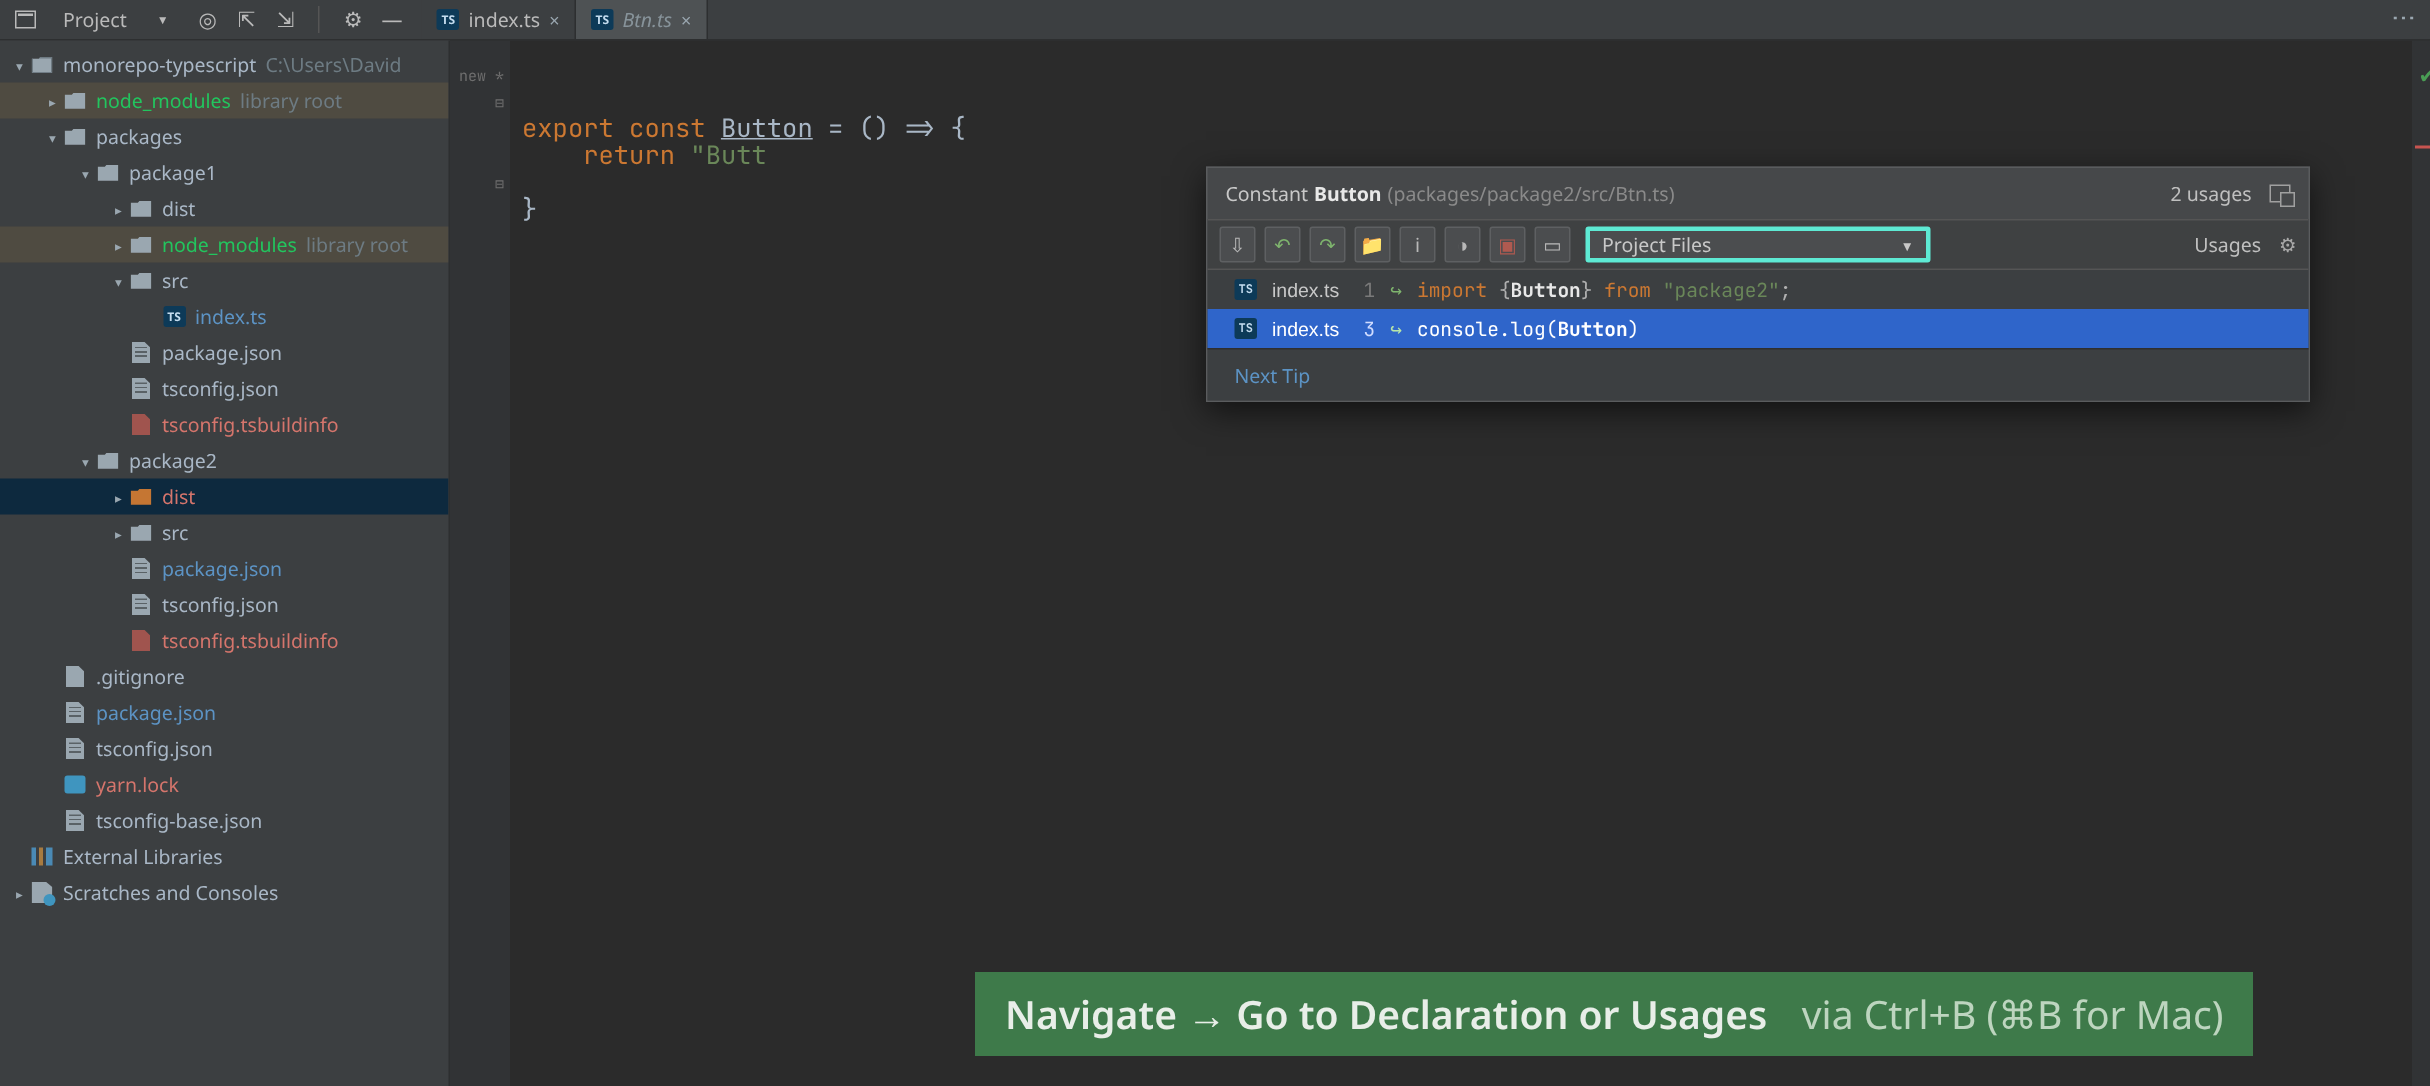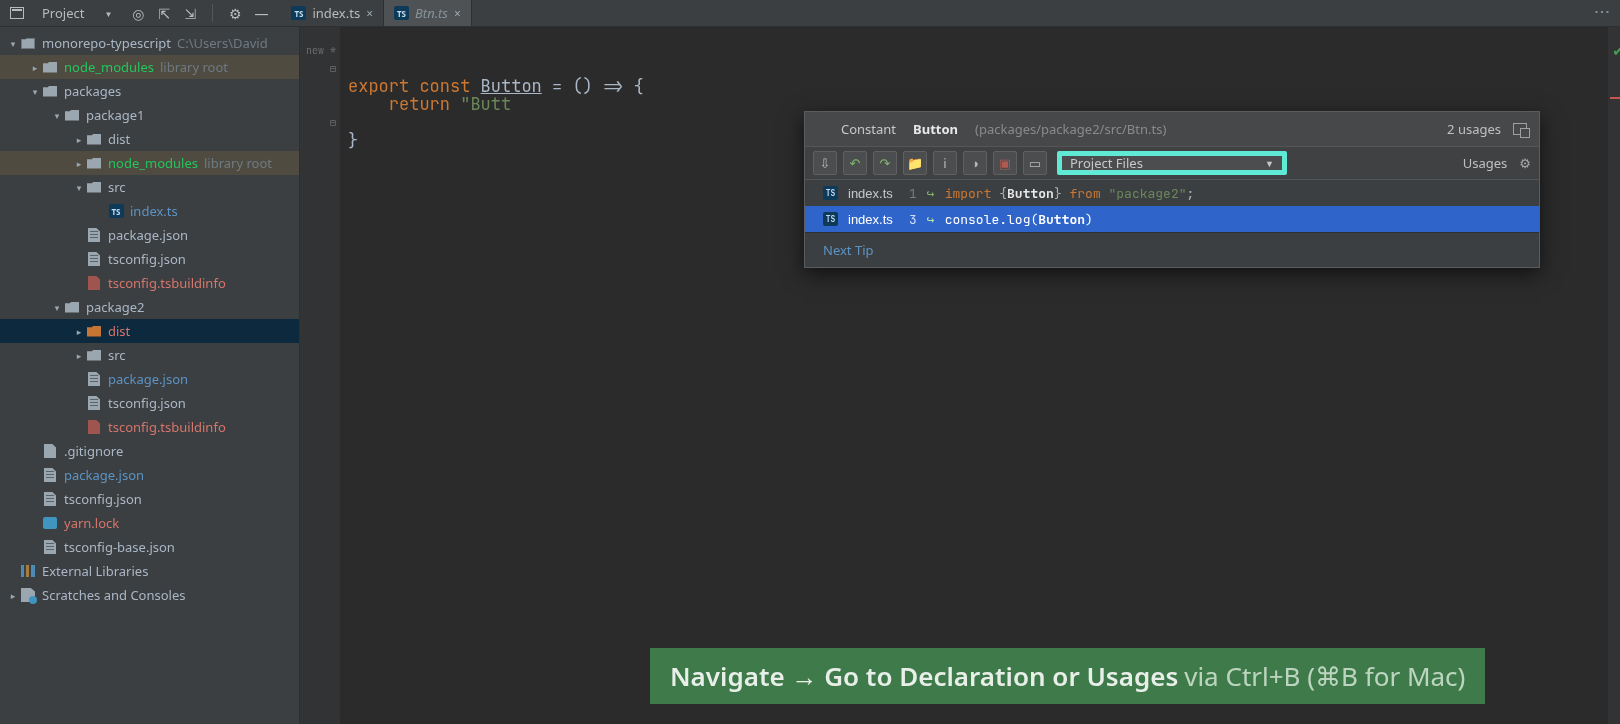--- a/index.html
+++ b/index.html
@@ -136,41 +136,41 @@
     background:#46484a;border:1px solid #5a5c5e;
     box-shadow:0 6px 20px rgba(0,0,0,.6);
     display:flex;flex-direction:column;
     font-size:13px;color:var(--text);
     z-index:10;
   }
   .pop-head{
     display:flex;align-items:center;justify-content:space-between;
     padding:8px 12px;color:#b0b0b0;
   }
-  .pop-head .left{display:flex;align-items:baseline;gap:17px;margin-left:24px;}
+  .pop-head .left{display:flex;align-items:baseline;gap:4px;}
   .pop-head .title-const{color:#c8c8c8;}
   .pop-head .title-name{color:#e8e8e8;font-weight:bold;}
   .pop-head .title-path{color:#8a8a8a;}
   .pop-head .right{display:flex;align-items:center;gap:12px;color:#c0c0c0;}
   .pop-head .sq-icon{width:14px;height:12px;border:1.5px solid #a0a0a0;display:inline-block;position:relative;}
   .pop-head .sq-icon::after{content:"";position:absolute;right:-4px;bottom:-4px;width:8px;height:8px;border:1.5px solid #a0a0a0;background:#46484a;}
 
   .pop-tools{
     display:flex;align-items:center;gap:6px;padding:4px 8px;
     background:#3f4142;border-top:1px solid #555;border-bottom:1px solid #555;
   }
   .tbtn{
     width:24px;height:24px;background:#4b4d4f;border:1px solid #5e6062;
     display:flex;align-items:center;justify-content:center;border-radius:2px;
     color:#b8b8b8;cursor:pointer;font-size:13px;
   }
   .tbtn.green{color:#7fb56e;}
   .tbtn.red{color:#b05a50;}
   .scope-sel{
-    flex:none;width:230px;height:24px;background:#4b4d4f;border:5px solid #5eead4;
+    flex:none;width:230px;height:24px;background:#4b4d4f;border:3px solid #5eead4;
     border-radius:2px;display:flex;align-items:center;justify-content:space-between;
     padding:0 8px;color:#c8c8c8;margin-left:4px;
   }
   .pop-tools .spacer{flex:1;}
   .usages-lbl{color:#c0c0c0;margin-right:6px;}
   .gear{color:#a8a8a8;cursor:pointer;}
 
   .pop-list{background:#3c3f41;}
   .prow{
     display:flex;align-items:center;height:26px;padding:0 18px;gap:10px;
@@ -191,21 +191,21 @@
   .pop-foot{
     padding:8px 18px;background:#3c3f41;border-top:1px solid #2f2f2f;
   }
   .pop-foot a{color:#5c93c4;cursor:pointer;}
 
   
   .banner{
     position:absolute;left:350px;bottom:20px;
     background:var(--banner);color:#e8eee8;
     font-size:26px;padding:10px 20px;
-    display:flex;align-items:center;gap:6px;
+    display:flex;align-items:center;gap:23px;
     z-index:5;
   }
   .banner .light{color:#d4e6d4;opacity:.85;}
 
   .more-dots{
     position:absolute;right:6px;top:4px;color:#9aa7b0;cursor:pointer;z-index:20;font-size:16px;letter-spacing:1px;
     writing-mode:vertical-rl;
   }
   .gut-fold{color:#6e6e6e;font-size:10px;}
 </style>

